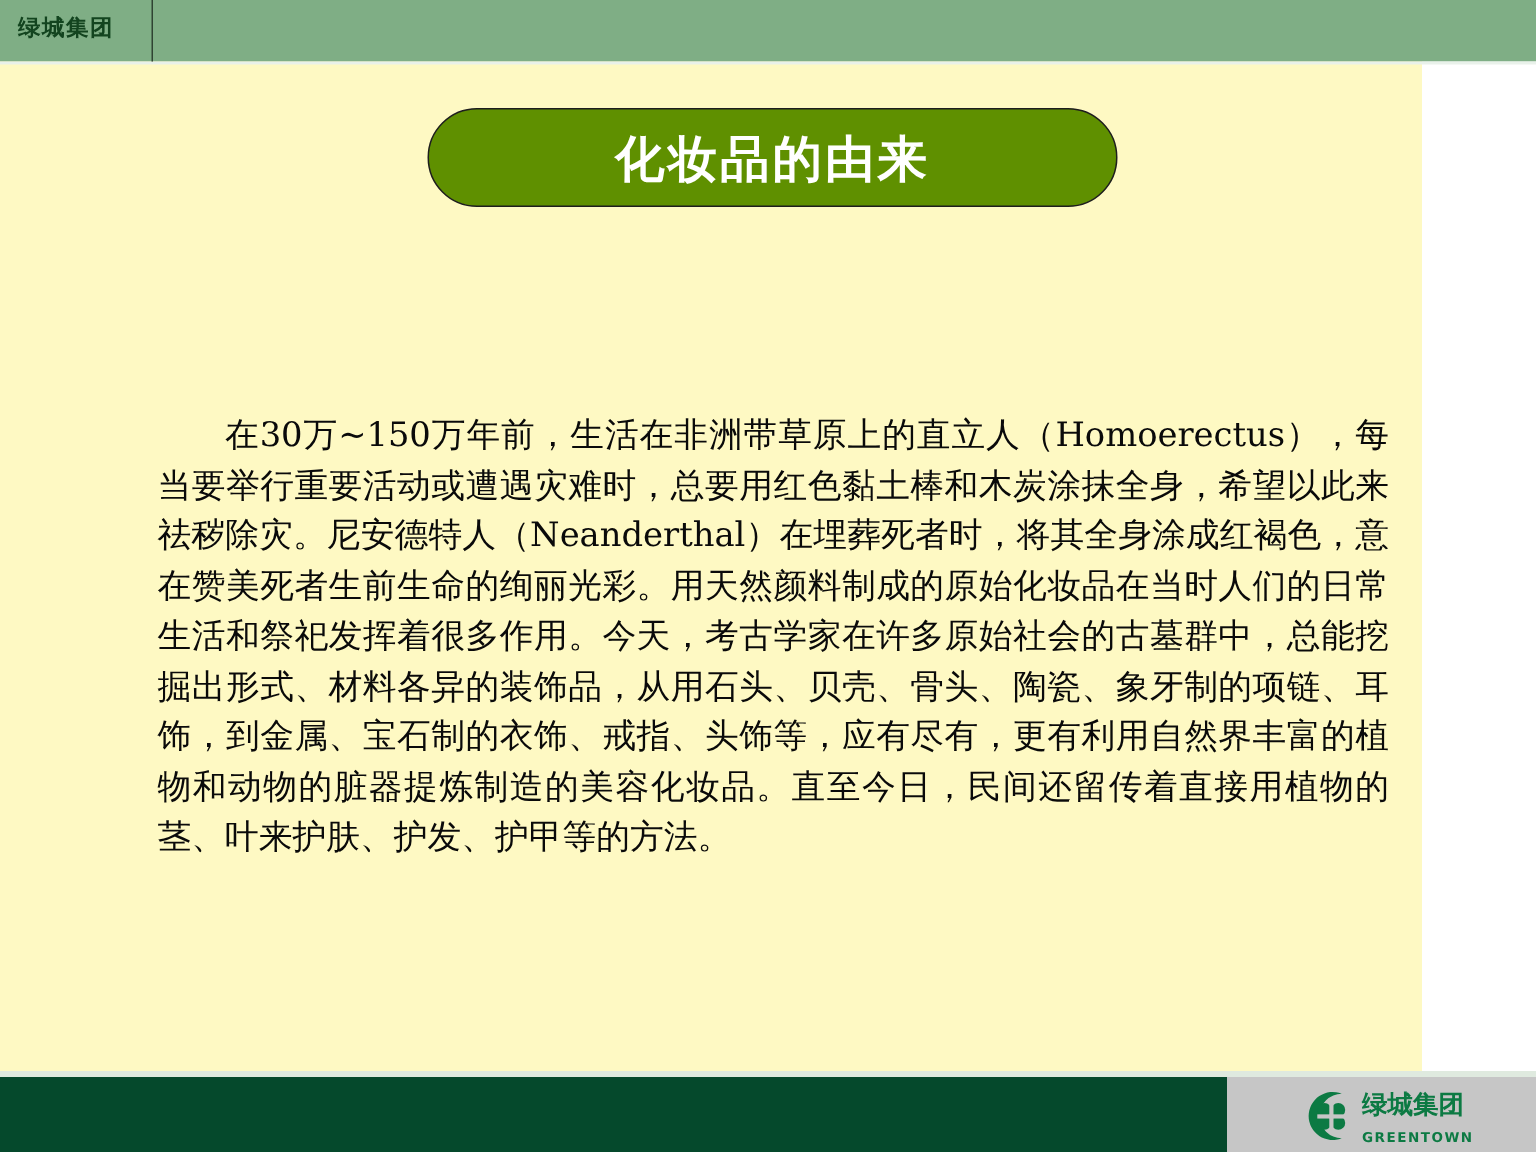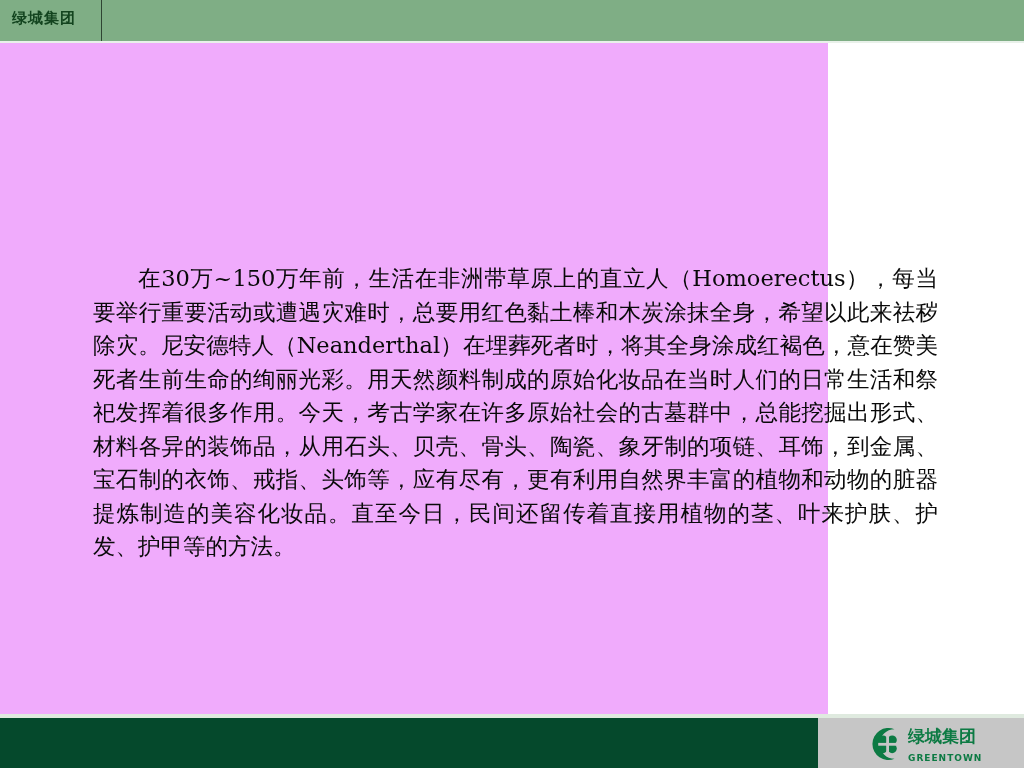--- a/index.html
+++ b/index.html
@@ -12,23 +12,23 @@
     height: 768px;
     background: #ffffff;
     font-family: "DejaVu Serif", "Liberation Serif", serif;
     overflow: hidden;
     position: relative;
   }
 
   .slide {
     position: absolute;
     inset: 0;
-    width: 828px;
+    width: 948px;
     height: 768px;
-    background: #f0abfc;
+    background: #fef9c3;
   }
 
   
   .header-band {
     position: absolute;
     left: 0;
     top: 0;
     width: 1024px;
     height: 41px;
     background: #7fae85;
@@ -87,21 +87,21 @@
   }
 
   
   .body-block {
     position: absolute;
     left: 93px;
     top: 262px;
     width: 845px;
   }
   .body-paragraph {
-    margin: 0;
+    margin: 12px;
     font-family: "DejaVu Serif", "Liberation Serif", serif;
     font-size: 22.5px;
     line-height: 33.5px;
     color: #0a0a0a;
     text-align: justify;
     text-justify: inter-character;
     text-indent: 45px;
     letter-spacing: 0px;
     word-break: break-all;
   }
@@ -171,20 +171,23 @@
 </head>
 <body>
 
 <div class="slide">
 
   <div class="header-band"></div>
   <div class="header-band-underline"></div>
   <div class="header-brand">绿城集团</div>
   <div class="header-divider"></div>
 
+  <div class="title-pill">
+    <span class="title-text">化妆品的由来</span>
+  </div>
 
   <div class="body-block">
     <p class="body-paragraph">在30万~150万年前，生活在非洲带草原上的直立人（Homoerectus），每当要举行重要活动或遭遇灾难时，总要用红色黏土棒和木炭涂抹全身，希望以此来祛秽除灾。尼安德特人（Neanderthal）在埋葬死者时，将其全身涂成红褐色，意在赞美死者生前生命的绚丽光彩。用天然颜料制成的原始化妆品在当时人们的日常生活和祭祀发挥着很多作用。今天，考古学家在许多原始社会的古墓群中，总能挖掘出形式、材料各异的装饰品，从用石头、贝壳、骨头、陶瓷、象牙制的项链、耳饰，到金属、宝石制的衣饰、戒指、头饰等，应有尽有，更有利用自然界丰富的植物和动物的脏器提炼制造的美容化妆品。直至今日，民间还留传着直接用植物的茎、叶来护肤、护发、护甲等的方法。</p>
   </div>
 
   <div class="footer-hairline"></div>
   <div class="footer-bar">
     
   </div>
 

